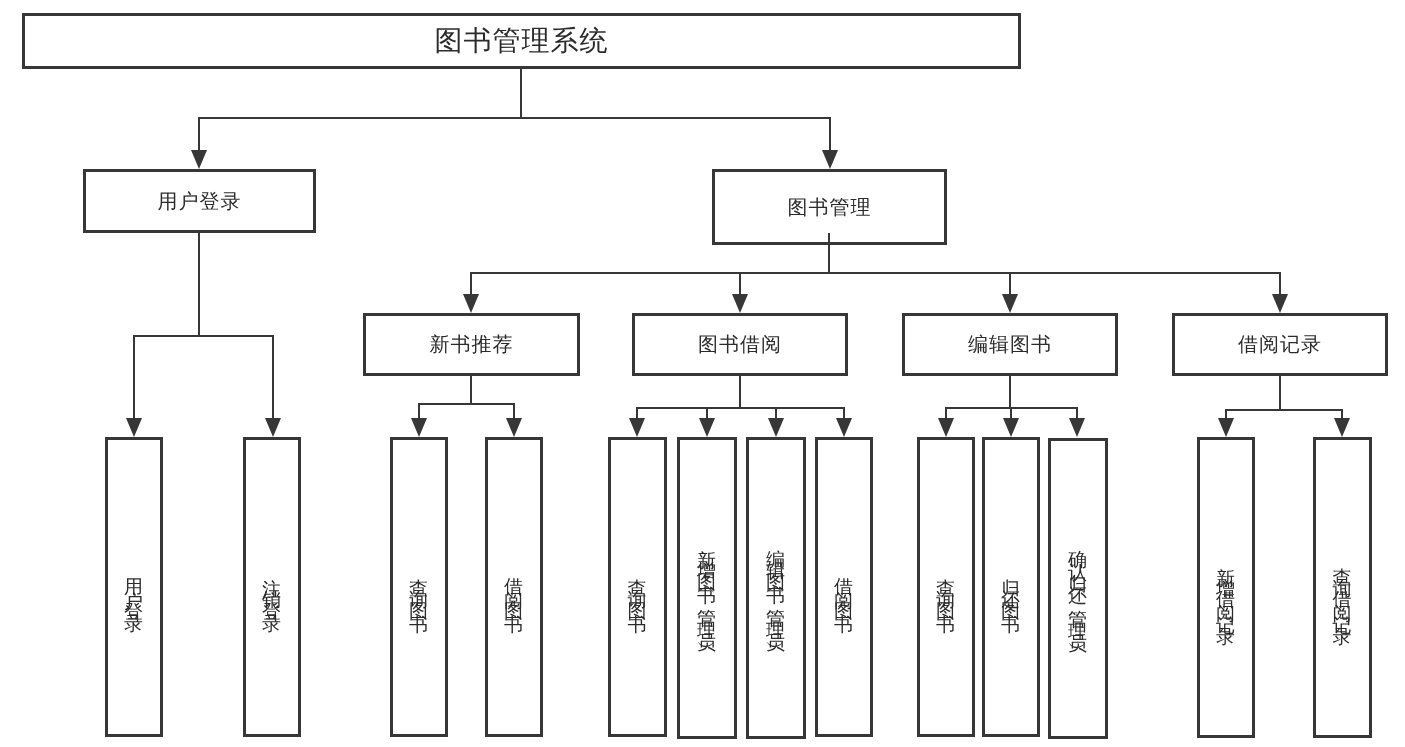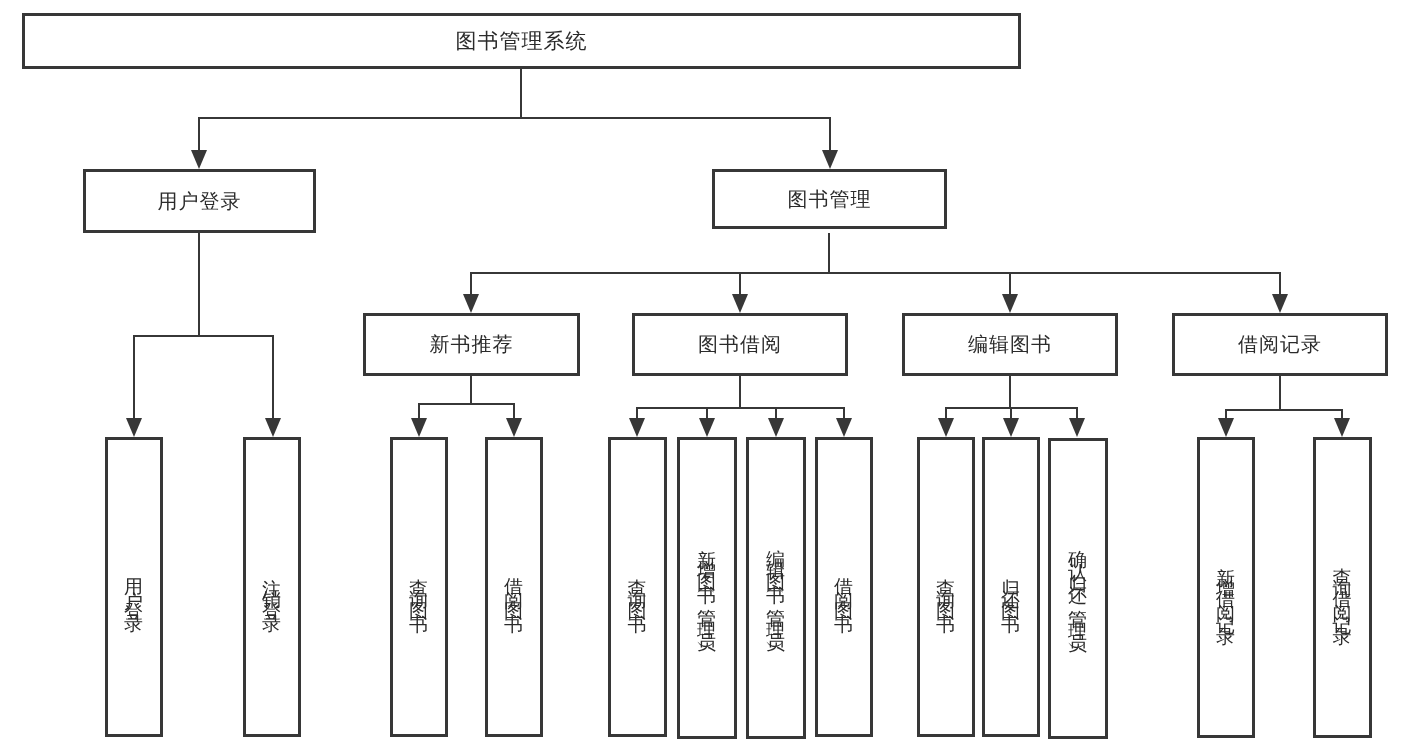--- a/index.html
+++ b/index.html
@@ -12,21 +12,21 @@
   html,body{background:var(--background);}
   body{font-family:"Liberation Sans","DejaVu Sans",sans-serif;color:var(--text);}
   .canvas{position:relative;width:1405px;height:747px;background:var(--background);overflow:hidden;}
 
   
   .box{
     position:absolute;background:#fff;border:3px solid var(--line);
     display:flex;align-items:center;justify-content:center;
     color:var(--text);text-align:center;
   }
-  .lvl1{font-size:21px;letter-spacing:1px;}
+  .lvl1{font-size:28px;letter-spacing:1px;}
   .lvl2,.lvl3{font-size:20px;letter-spacing:1px;}
   .leaf{
     writing-mode:vertical-rl;
     font-size:19px;line-height:1;letter-spacing:12px;
     display:flex;align-items:center;justify-content:center;
   }
 
   
   .vl{position:absolute;width:2px;background:var(--line);}
   .hl{position:absolute;height:2px;background:var(--line);}
@@ -49,21 +49,21 @@
   <div class="box lvl1" style="left:22px;top:13px;width:999px;height:56px;">图书管理系统</div>
 
   <div class="vl" style="left:520px;top:68px;height:50px;"></div>
   <div class="hl" style="left:198px;top:117px;width:633px;"></div>
   <div class="vl" style="left:198px;top:117px;height:34px;"></div>
   <div class="ar" style="left:191px;top:150px;"></div>
   <div class="vl" style="left:829px;top:117px;height:34px;"></div>
   <div class="ar" style="left:822px;top:150px;"></div>
 
   <div class="box lvl2" style="left:83px;top:169px;width:233px;height:64px;">用户登录</div>
-  <div class="box lvl2" style="left:712px;top:169px;width:235px;height:60px;">图书管理</div>
+  <div class="box lvl2" style="left:712px;top:169px;width:235px;height:76px;">图书管理</div>
 
   <div class="vl" style="left:198px;top:233px;height:103px;"></div>
   <div class="hl" style="left:133px;top:335px;width:141px;"></div>
   <div class="vl" style="left:133px;top:335px;height:84px;"></div>
   <div class="ar" style="left:126px;top:418px;"></div>
   <div class="vl" style="left:272px;top:335px;height:84px;"></div>
   <div class="ar" style="left:265px;top:418px;"></div>
 
   <div class="vl" style="left:828px;top:233px;height:41px;"></div>
   <div class="hl" style="left:470px;top:272px;width:811px;"></div>

